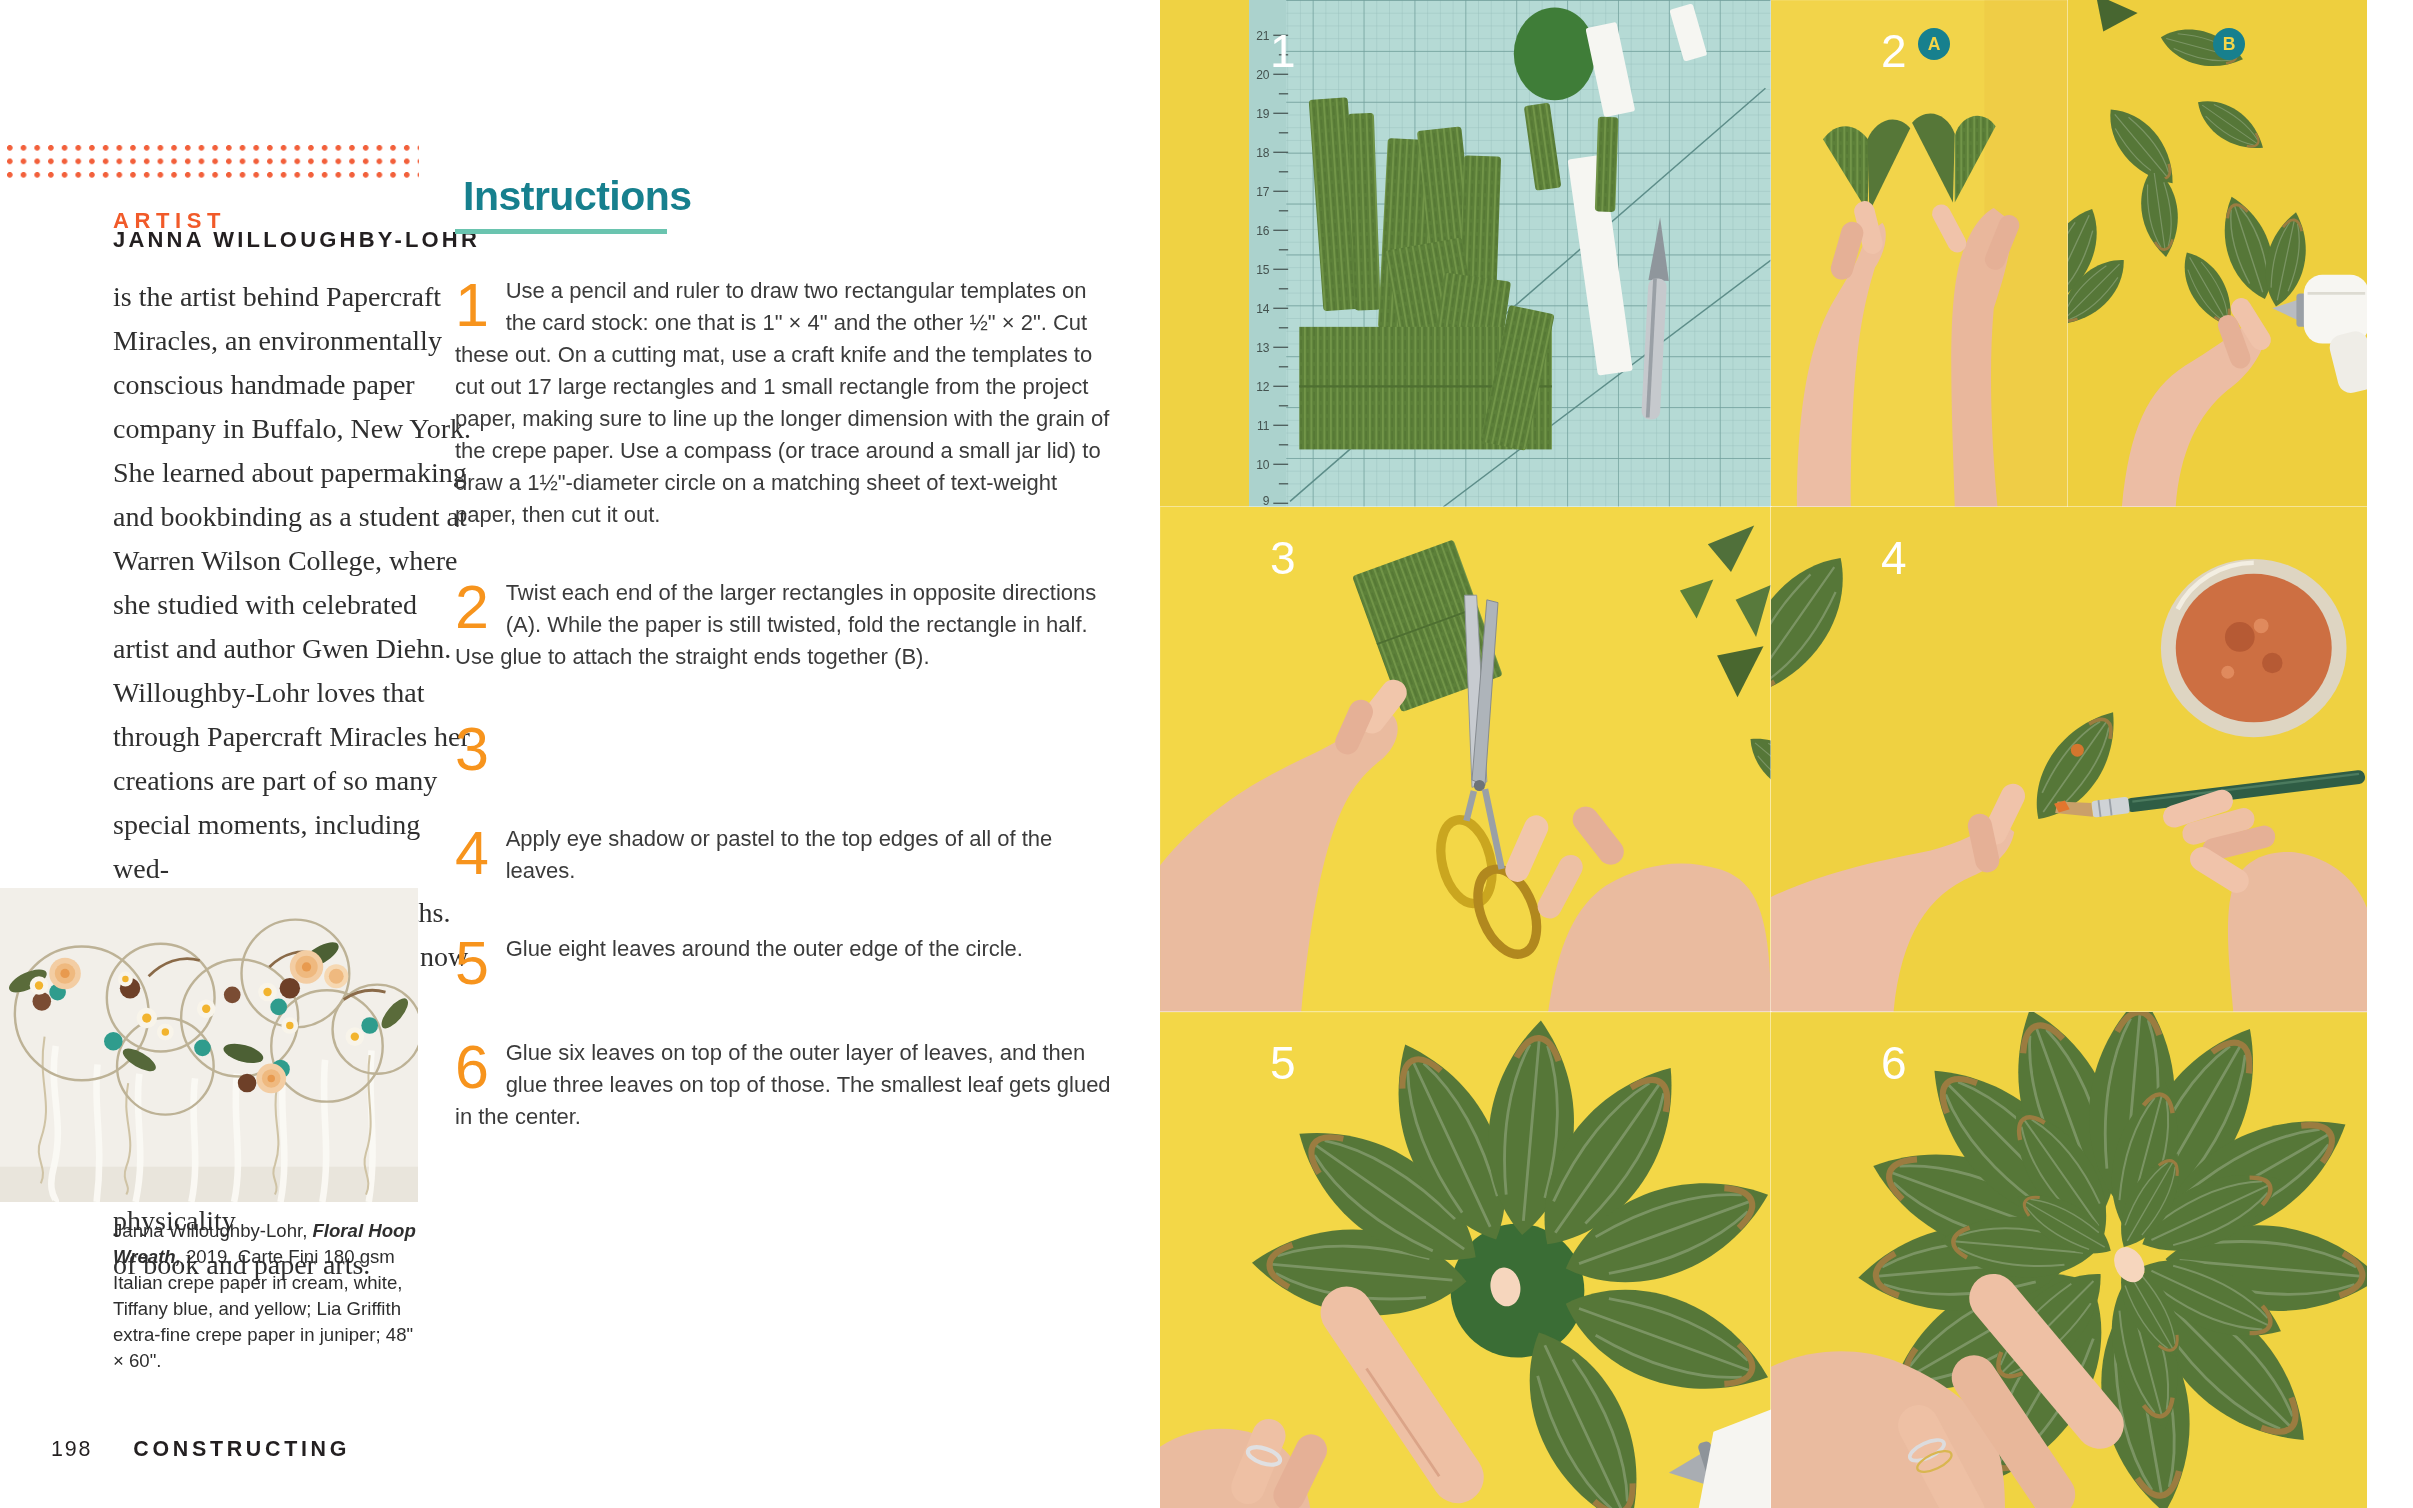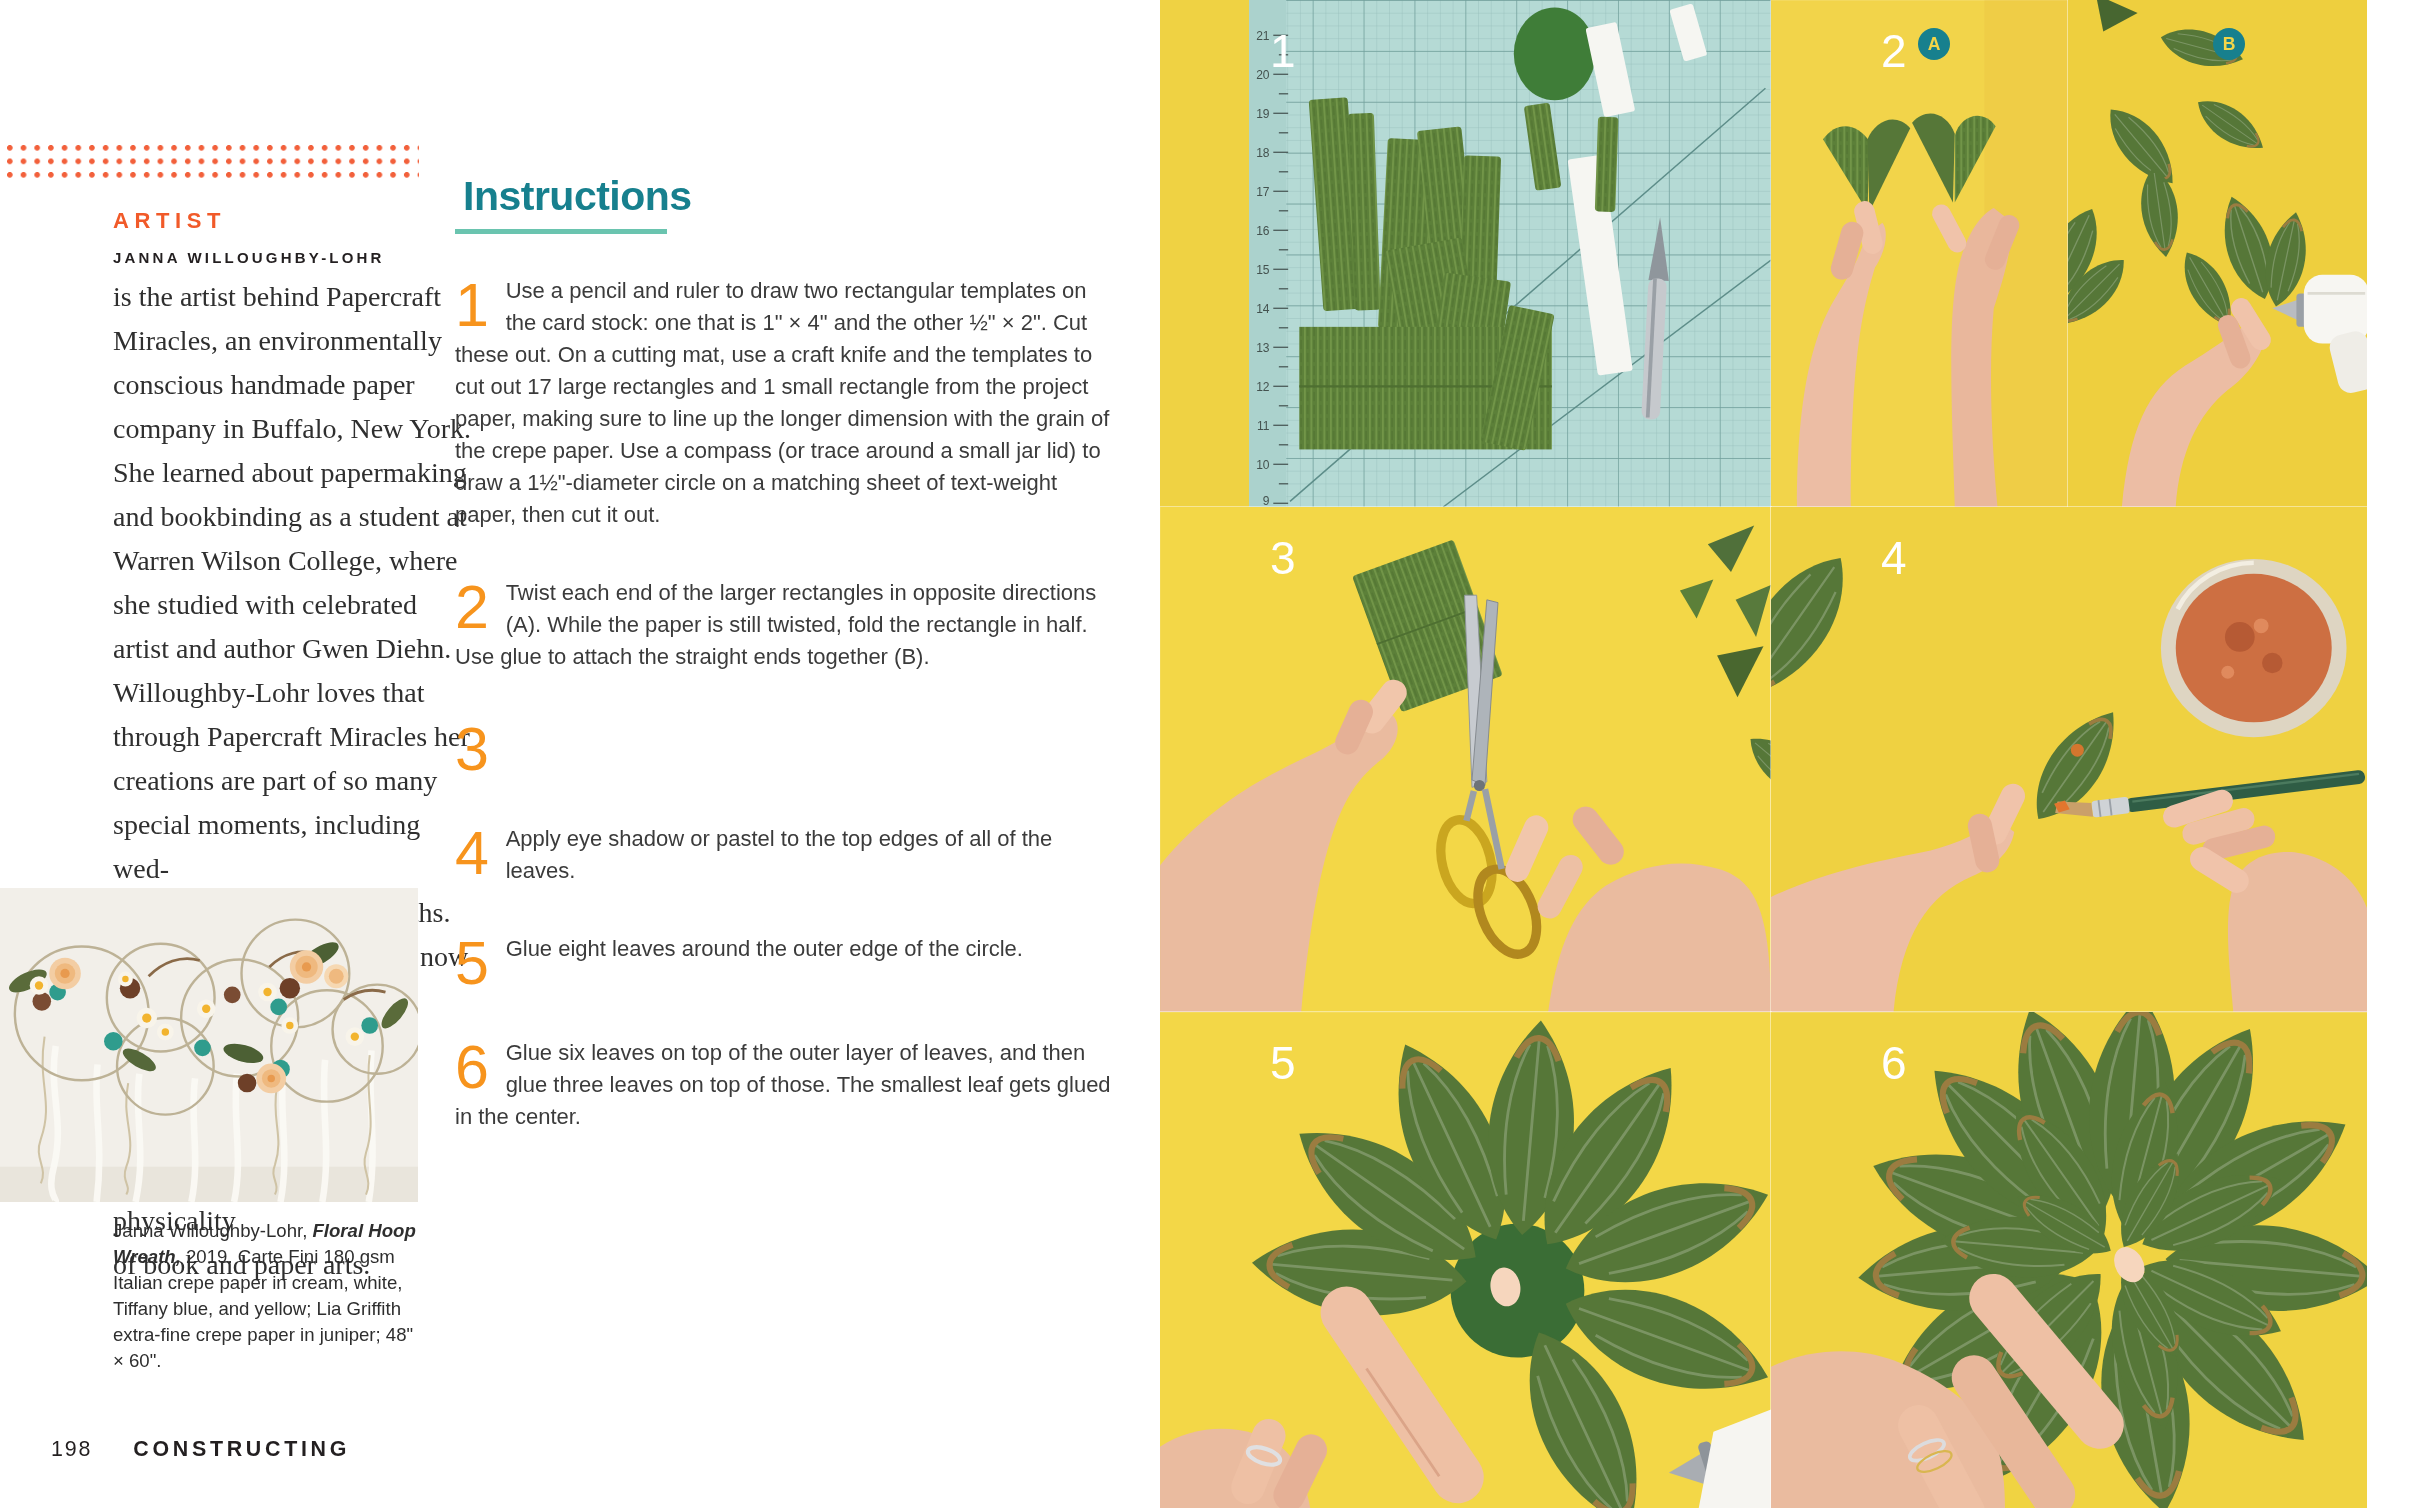--- a/index.html
+++ b/index.html
@@ -5,22 +5,22 @@
   html,body{margin:0;padding:0;}
   body{width:2413px;height:1508px;position:relative;background:#ffffff;
        font-family:"Liberation Sans",sans-serif;overflow:hidden;}
 
   
   .dots{position:absolute;left:7.4px;top:145px;width:412px;height:39px;
     background-image:radial-gradient(circle at 2.8px 2.8px,#f2603b 2.4px,rgba(0,0,0,0) 3.2px);
     background-size:13.7px 13.5px;}
   .artist-label{position:absolute;left:113px;top:208px;color:#f15a29;
     font-weight:bold;font-size:22px;letter-spacing:5.6px;}
-  .artist-name{position:absolute;left:113px;top:249px;color:#231f20;
-    font-weight:bold;font-size:15px;letter-spacing:3.2px;}
+  .artist-name{position:absolute;left:113px;top:227px;color:#231f20;
+    font-weight:bold;font-size:22px;letter-spacing:3.2px;}
   .bio{position:absolute;left:113px;top:275px;width:362px;color:#2f2f2f;
     font-family:"Liberation Serif",serif;font-size:28px;line-height:44px;
     white-space:pre-line;}
   .wreath{position:absolute;left:0;top:888px;width:418px;height:314px;}
   .caption{position:absolute;left:113px;top:1218px;width:316px;color:#2e2e2e;
     font-size:18.6px;line-height:26px;}
   .caption .b{font-weight:normal;text-align:right;}
   .caption .bi{font-weight:bold;font-style:italic;}
   .folio{position:absolute;left:51px;top:1437px;color:#231f20;font-size:21.4px;}
   .folio .num{letter-spacing:1.9px;}

